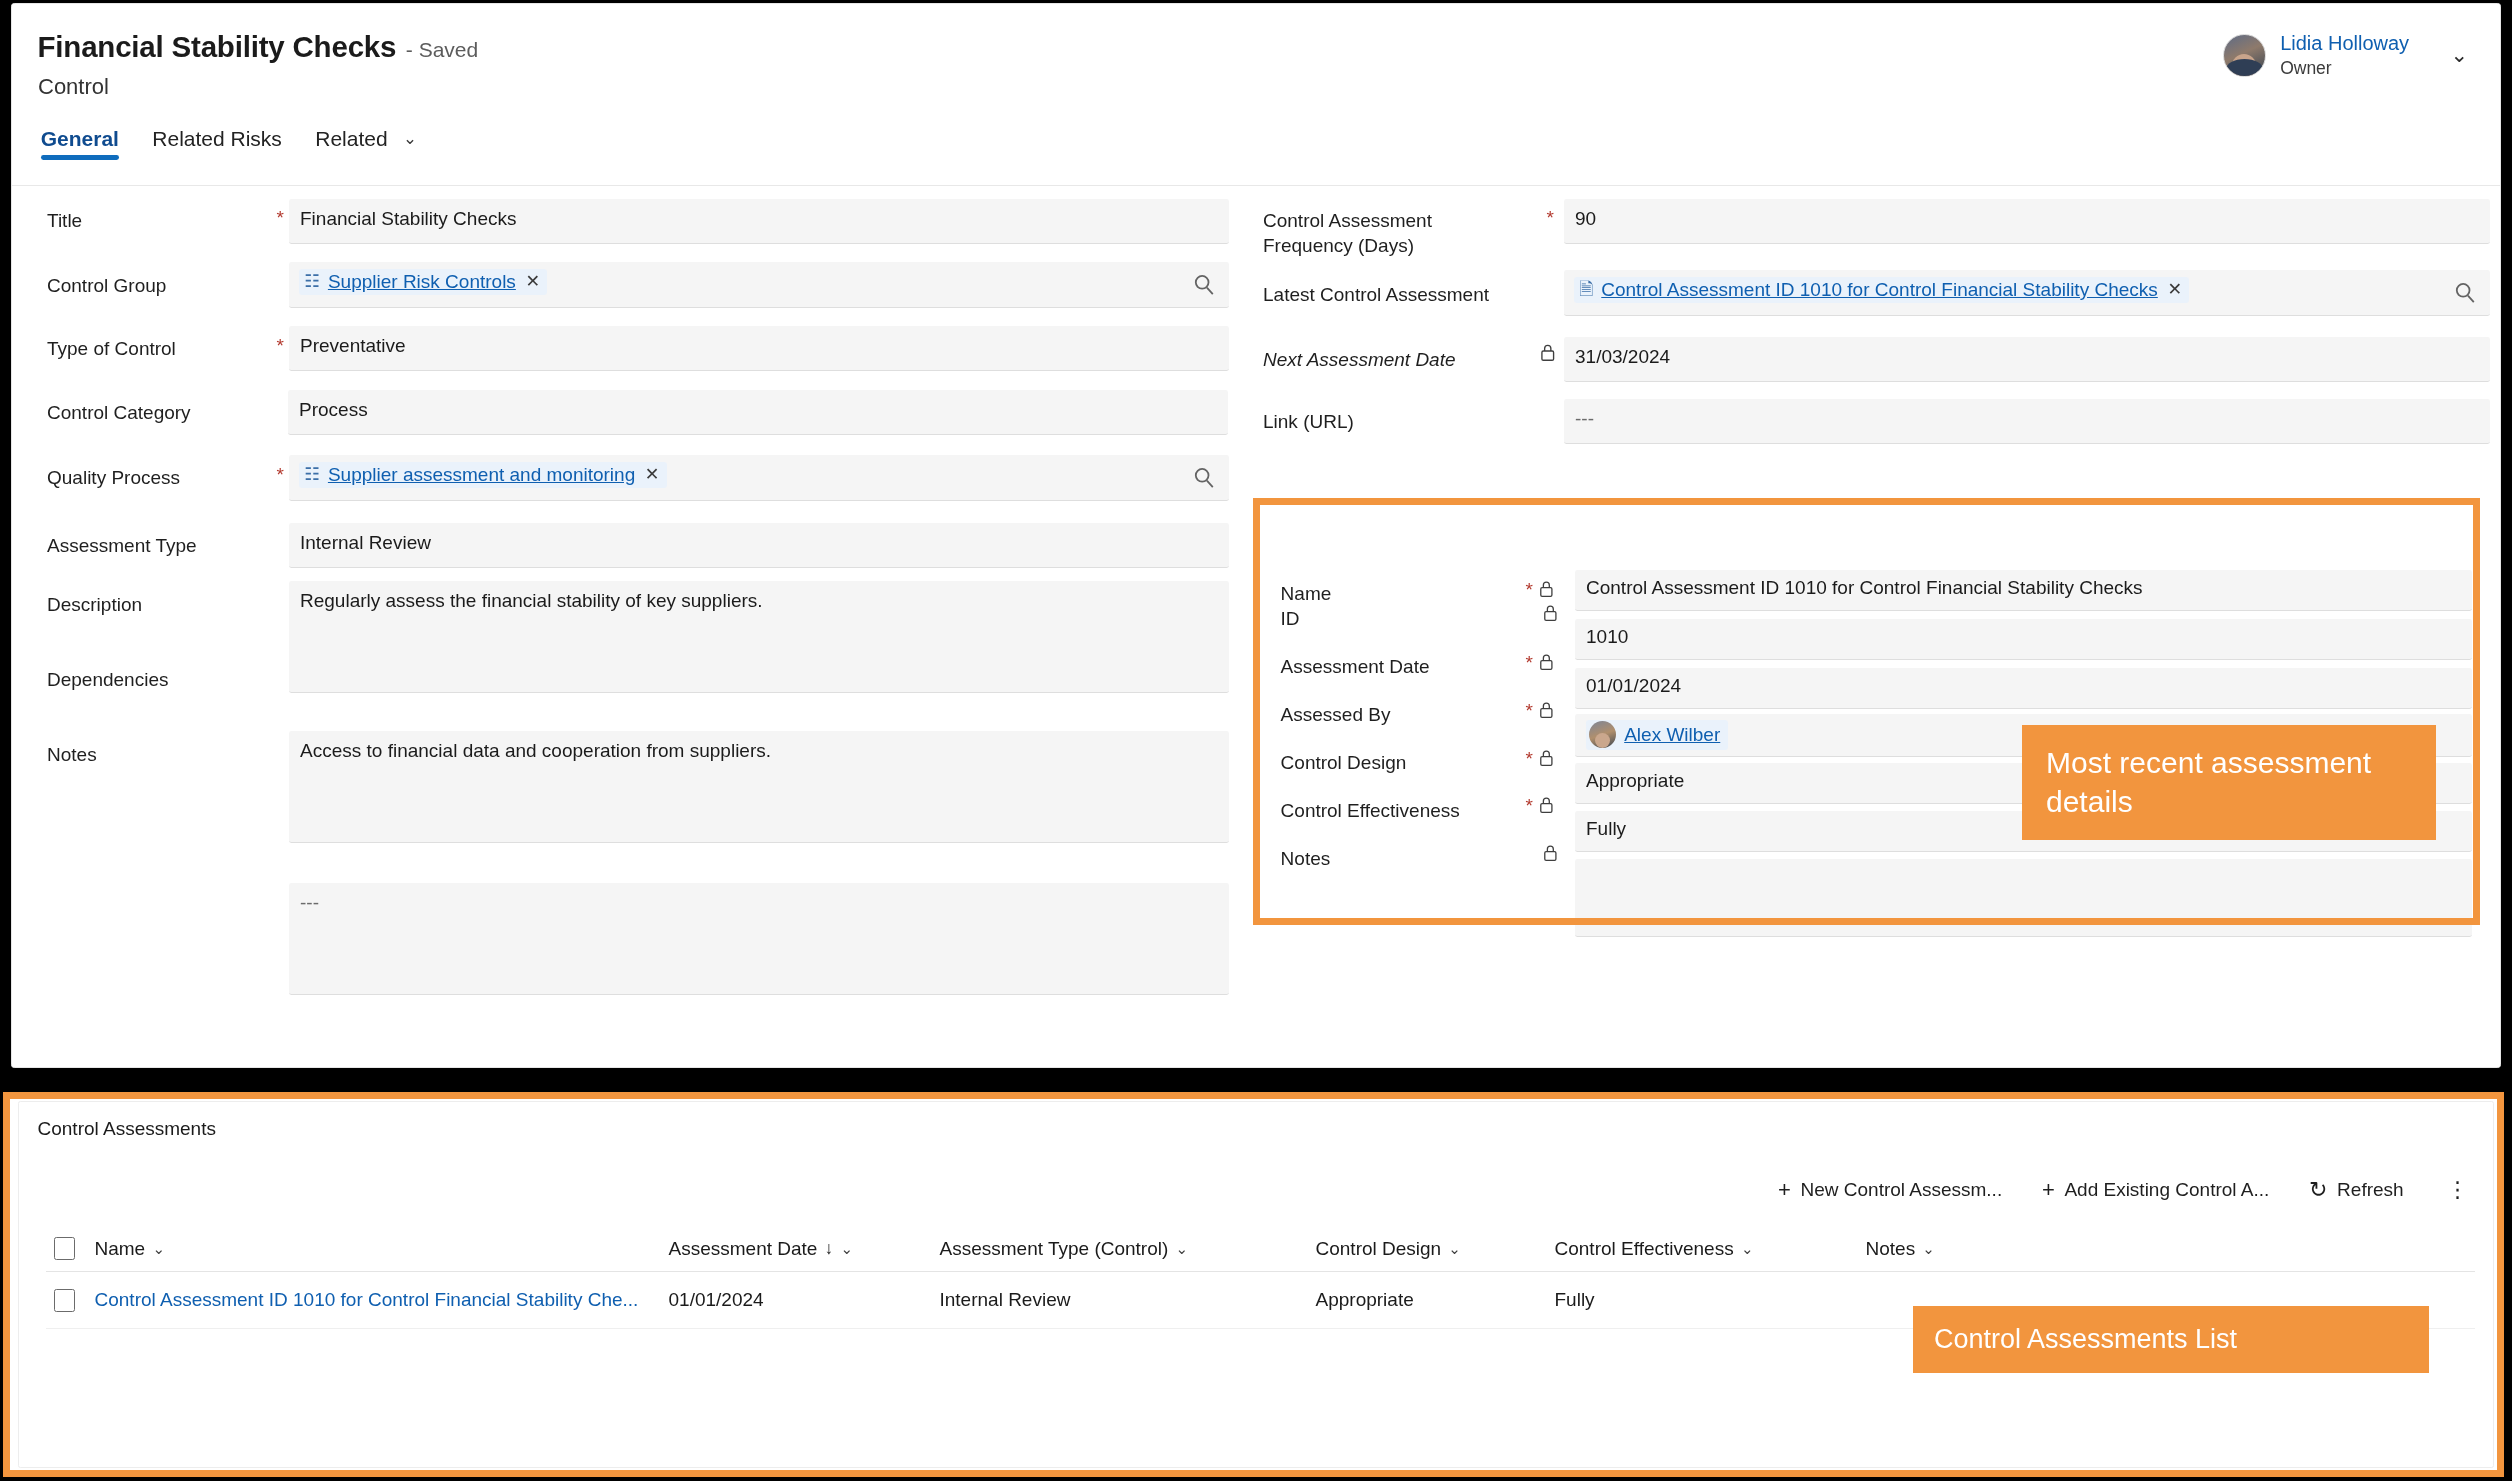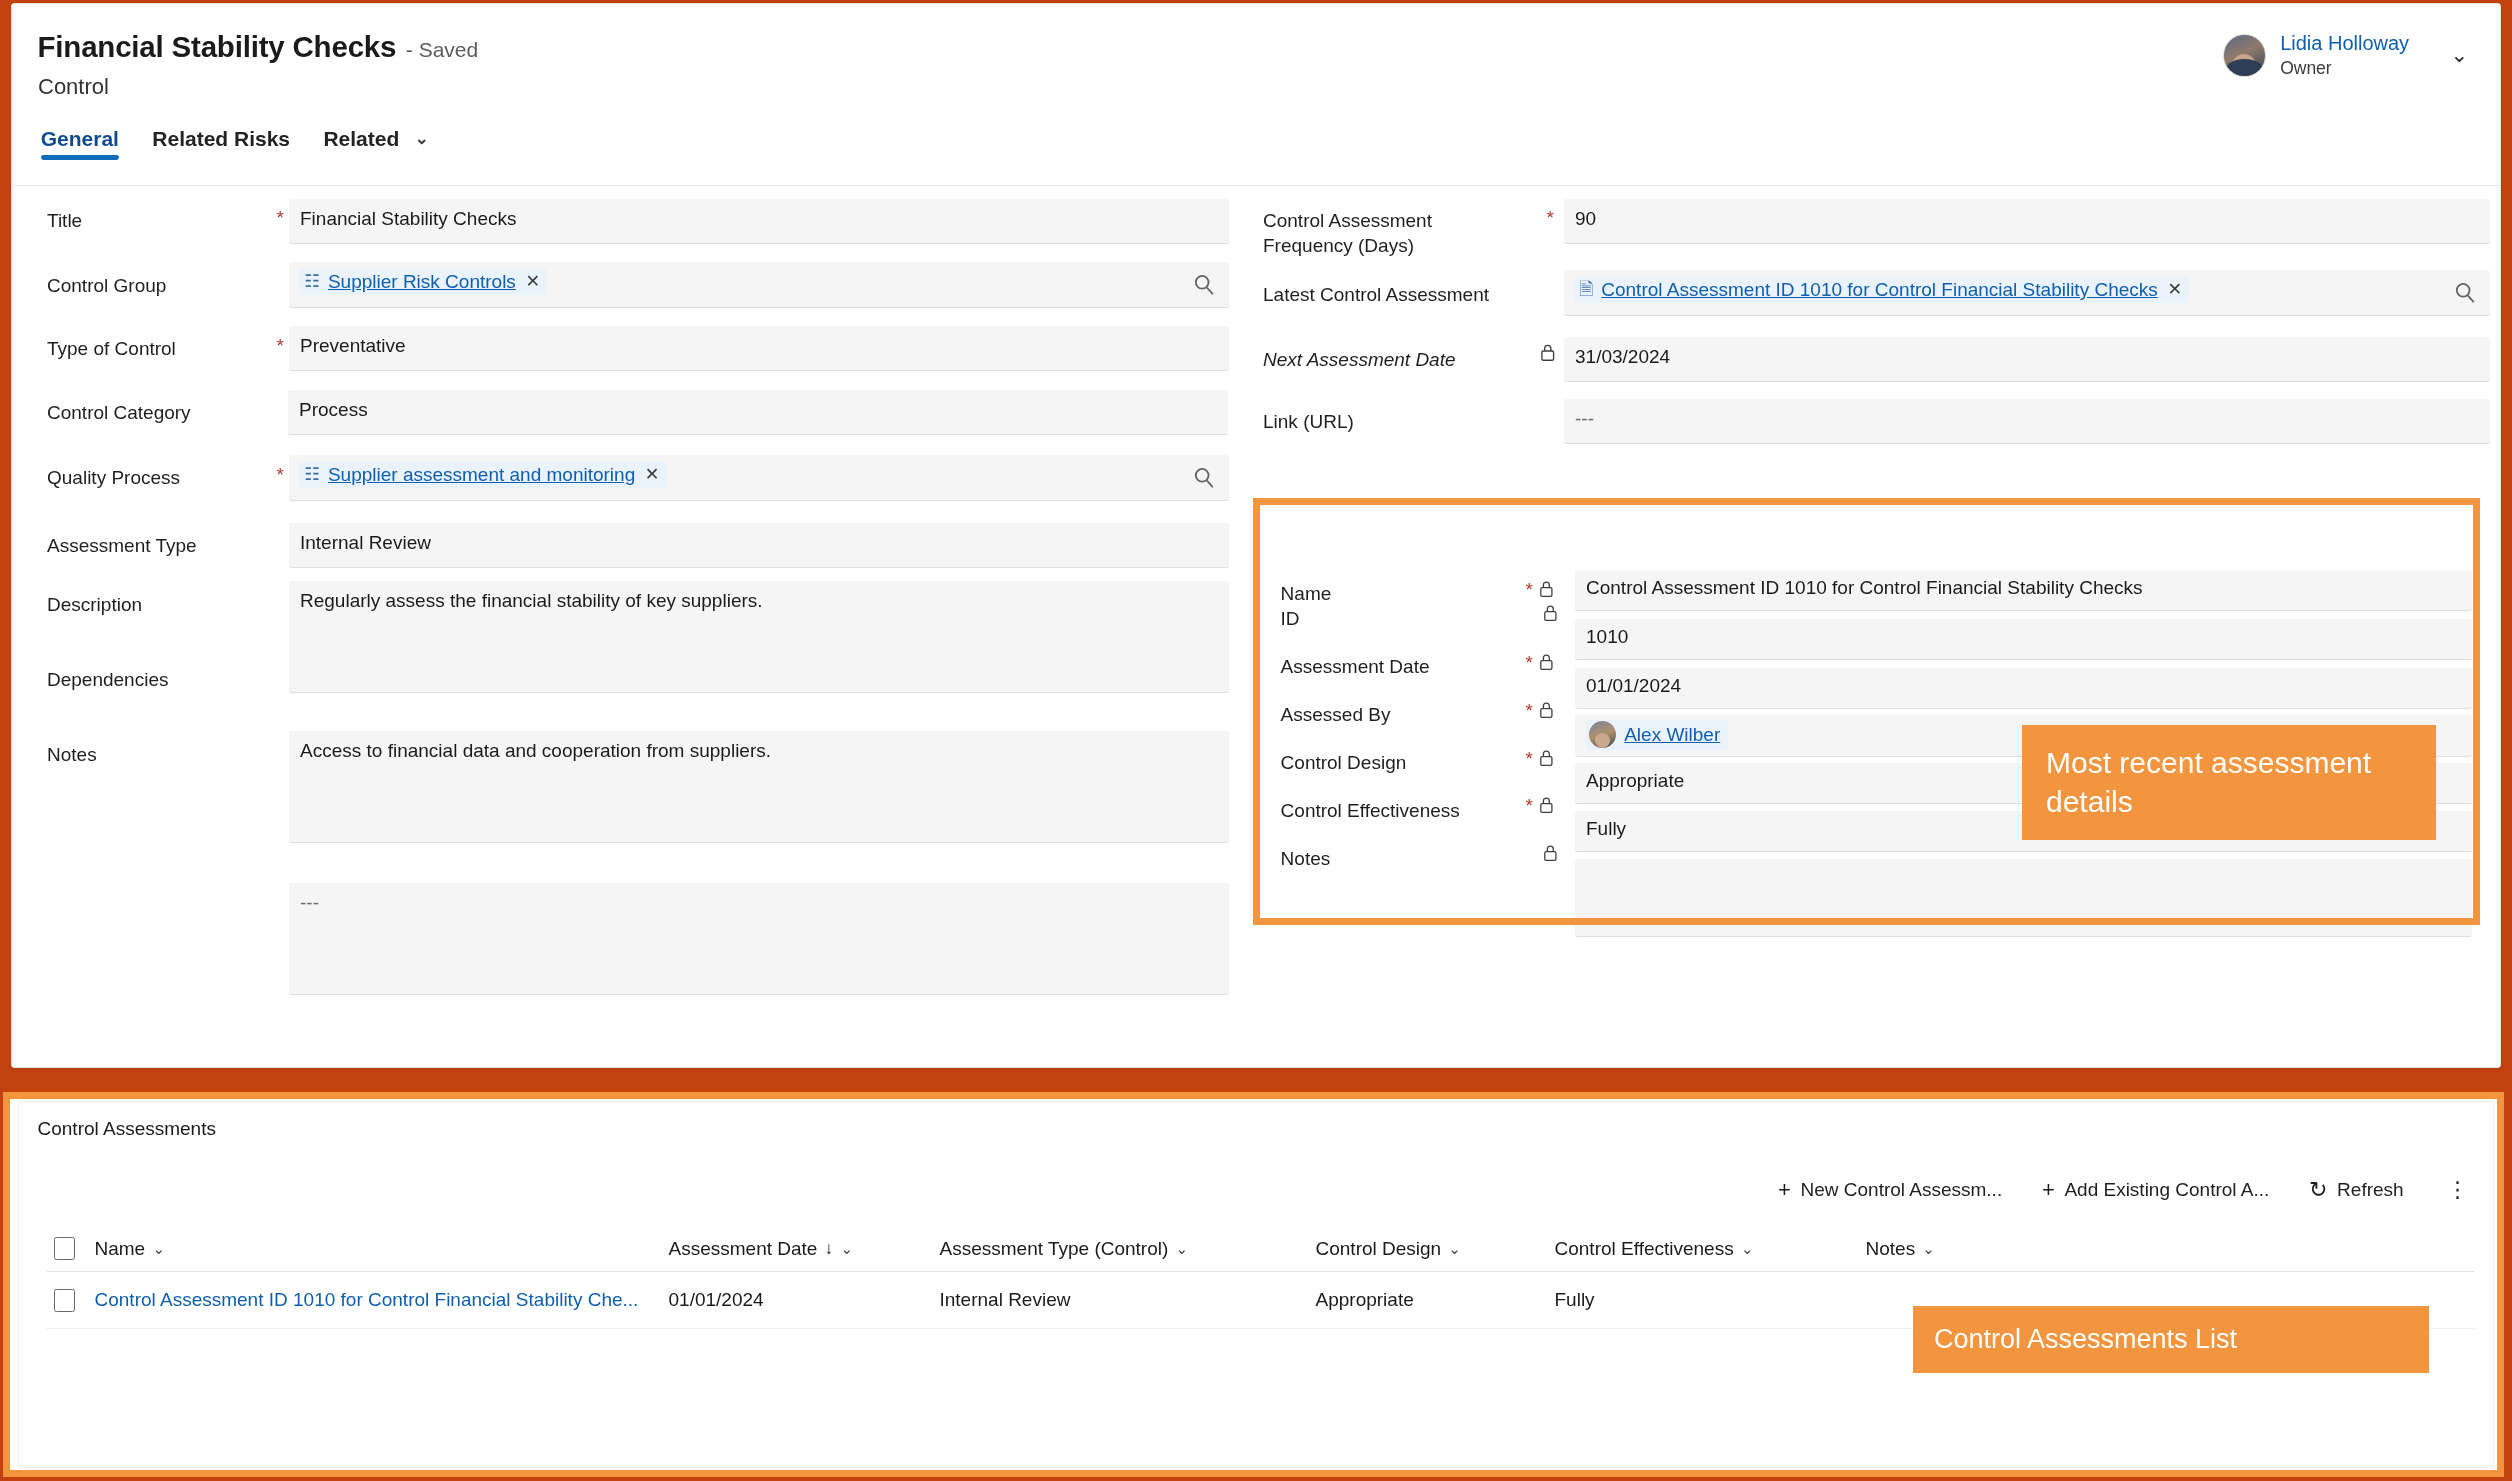--- a/index.html
+++ b/index.html
@@ -5,21 +5,21 @@
   * { box-sizing: border-box; margin: 0; padding: 0; }
   html, body {
     width: 2512px; height: 1482px;
     font-family: "Liberation Sans", sans-serif;
     background: #f0f0f0;
     overflow: hidden;
   }
   .page {
     position: relative;
     width: 2512px; height: 1482px;
-    background: #c2410c;
+    background: #000000;
     padding-left: 14px;
   }
 
   
   .top-card {
     position: absolute;
     left: 11px; top: 3.2px;
     width: 2490px; height: 1065px;
     background: #ffffff;
     border: 0.8px solid #e6e6e6;
@@ -49,21 +49,20 @@
 
   .tabs {
     position: absolute; left: 25.5px; top: 120px;
     display: flex; align-items: flex-start; gap: 27px;
   }
   .tab {
     position: relative;
     font-size: 21px; color: #232323;
     padding: 2.4px 3.2px 16px 3.2px;
     cursor: pointer;
-    font-weight: bold;
   }
   .tab.active { color: #0f4b8f; font-weight: 600; }
   .tab.active::after {
     content: ""; position: absolute; left: 3.2px; right: 3.2px; bottom: 6.4px;
     height: 4.8px; background: #0f6cbd; border-radius: 2.4px;
   }
   .tab .chev {
     display: inline-block; margin-left: 9.6px;
     color: #3b3b3b; font-size: 16.7px; vertical-align: 1.6px;
   }

